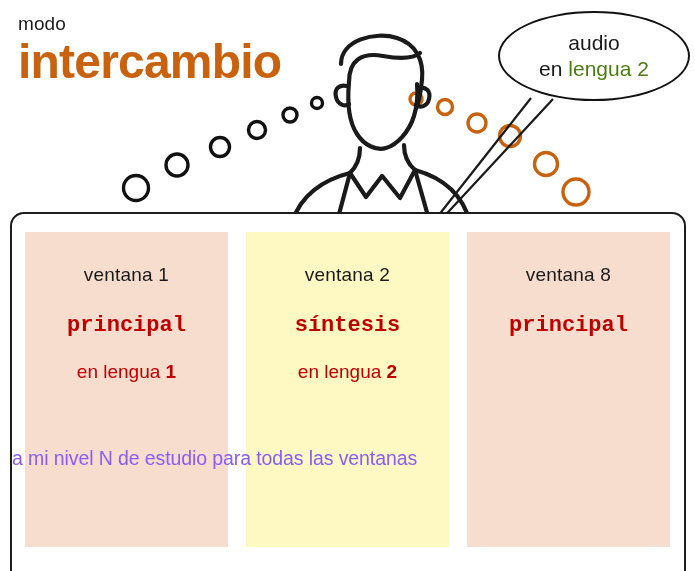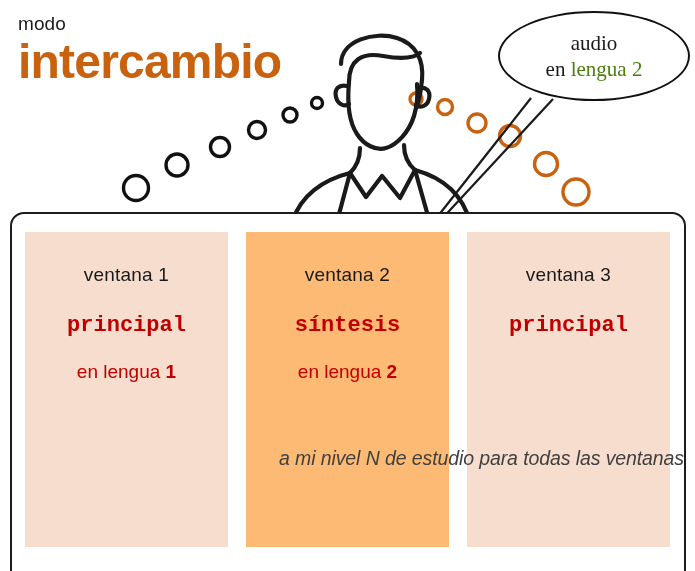--- a/index.html
+++ b/index.html
@@ -75,21 +75,20 @@
     align-items: center;
     justify-content: center;
     gap: 2px;
     z-index: 2;
   }
   .bubble-line {
     font-size: 21px;
     color: #1a1a1a;
     line-height: 1.15;
     white-space: nowrap;
-    font-family: Liberation Serif, serif;
   }
   .orange-text { color: #4d7c0f; }
 
   
   #main-panel {
     position: absolute;
     left: 10px;
     top: 212px;
     width: 676px;
     height: 401px;
@@ -110,21 +109,21 @@
     justify-content: space-between;
   }
   .window-column {
     width: 203px;
     height: 100%;
     padding-top: 32px;
     box-sizing: border-box;
     text-align: center;
   }
   .col-peach { background: #f6ddcd; }
-  .col-blue  { background: #fdba74; }
+  .col-blue  { background: #fef9c3; }
 
   .window-title {
     font-size: 19px;
     color: #1a1a1a;
     line-height: 1.2;
     letter-spacing: 0.2px;
   }
   .window-role {
     font-size: 22px;
     font-weight: bold;
@@ -140,27 +139,26 @@
     line-height: 1.2;
   }
   .window-lang b { font-weight: bold; }
 
   
   #panel-caption {
     position: absolute;
     left: 0;
     top: 233px;
     width: 100%;
-    text-align: right;
+    text-align: left;
     font-size: 19.5px;
-    color: #404040;
+    color: #8b5cf6;
     letter-spacing: -0.1px;
     z-index: 8;
     pointer-events: none;
-    font-style: italic;
   }
 </style>
 </head>
 <body>
 
 <div id="header-block">
   <div id="modo-label">modo</div>
   <div id="intercambio-title">intercambio</div>
 </div>
 
@@ -241,20 +239,20 @@
       <div class="window-lang"><span>en lengua </span><b>1</b></div>
     </div>
 
     <div class="window-column col-blue">
       <div class="window-title">ventana 2</div>
       <div class="window-role">síntesis</div>
       <div class="window-lang"><span>en lengua </span><b>2</b></div>
     </div>
 
     <div class="window-column col-peach">
-      <div class="window-title">ventana 3</div>
+      <div class="window-title">ventana 8</div>
       <div class="window-role">principal</div>
     </div>
 
   </div>
 
   <div id="panel-caption">a mi nivel N de estudio para todas las ventanas</div>
 </div>
 
 </body></html>

